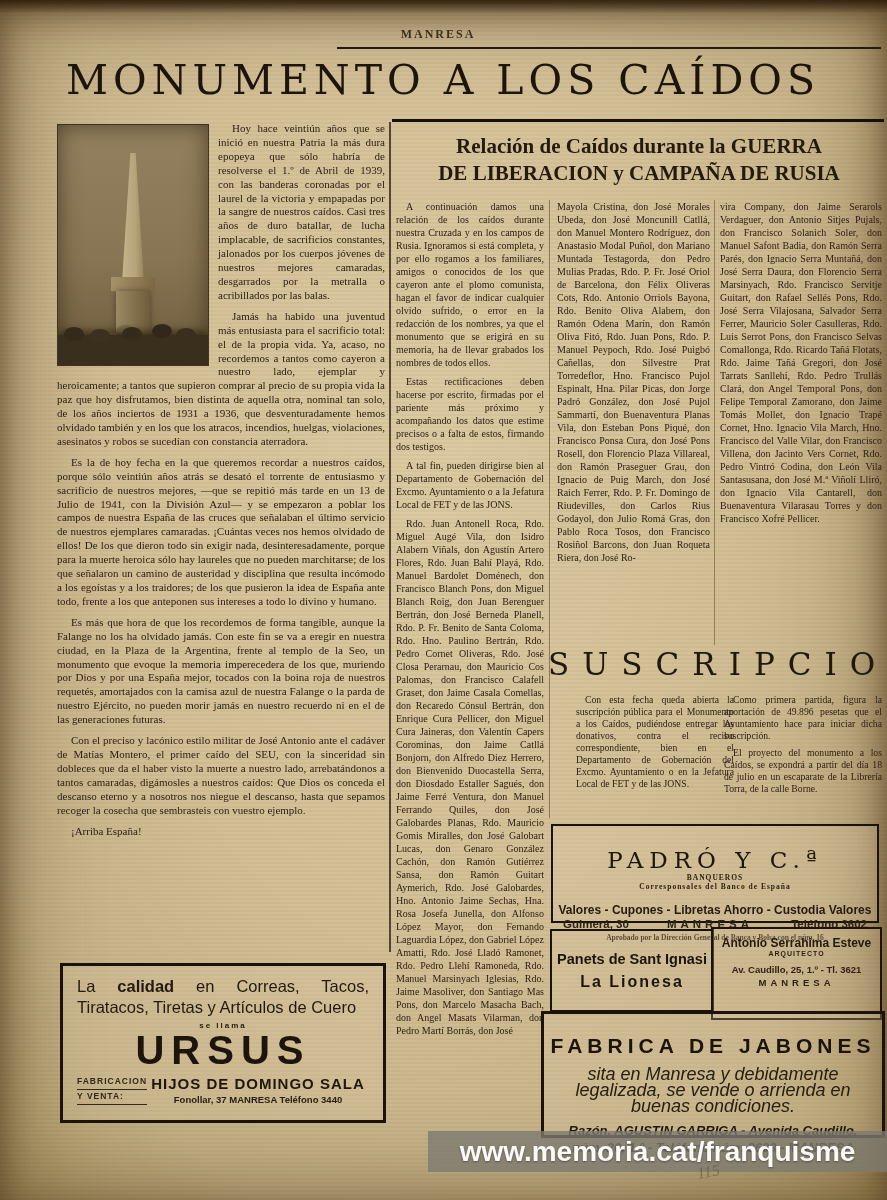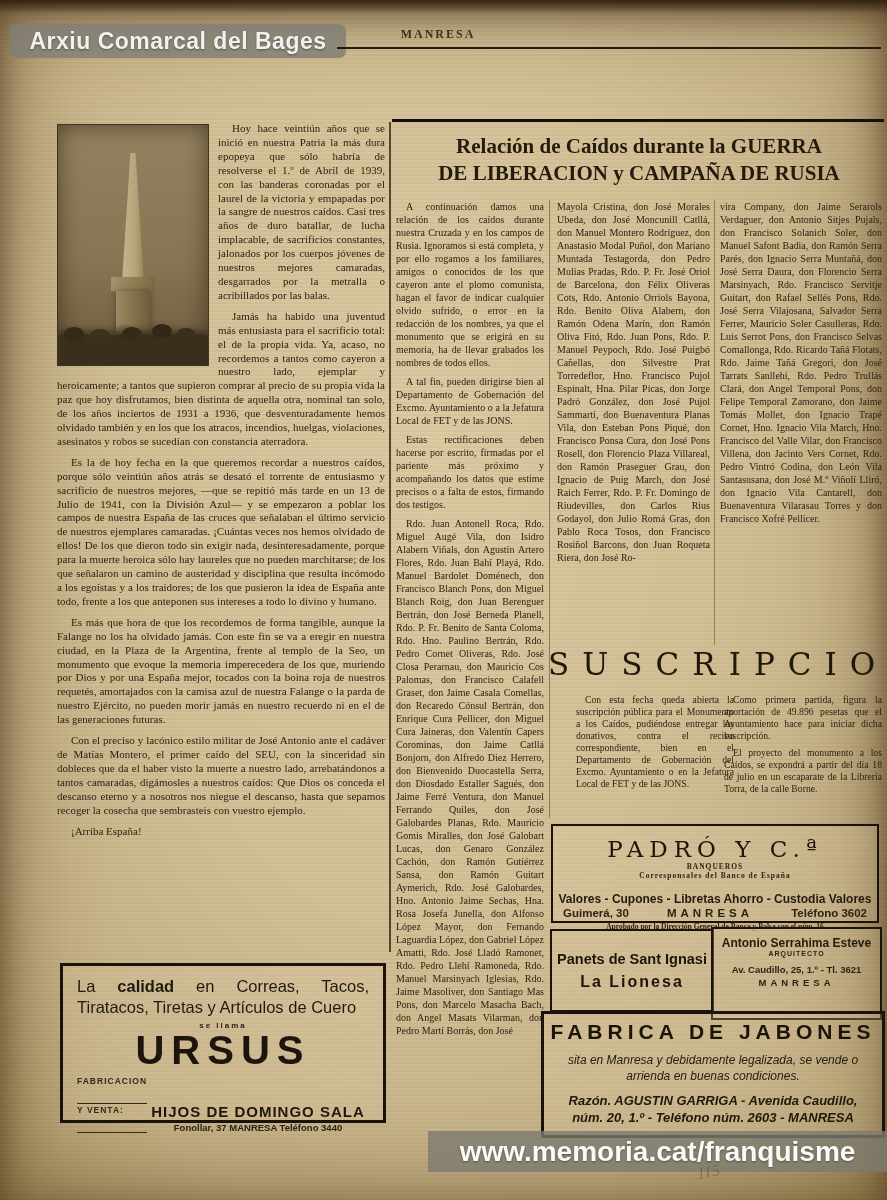--- a/index.html
+++ b/index.html
@@ -74,72 +74,70 @@
     font-family:"DejaVu Serif", serif;font-size:31px;letter-spacing:13px;color:#21180c;white-space:nowrap;}
   .sus-left{position:absolute;left:576px;top:694px;width:158px;font-size:9.7px;line-height:12px;text-align:justify;}
   .sus-right{position:absolute;left:724px;top:694px;width:158px;font-size:9.7px;line-height:12px;text-align:justify;}
   .sus-left p,.sus-right p{margin:0 0 5px 0;text-indent:9px;}
 
   
   .ad{position:absolute;border:2px solid #1b130b;background:rgba(222,205,168,0.25);}
   .sans{font-family:"Liberation Sans", sans-serif;}
 
   
-  .ad-padro{left:551px;top:824px;width:328px;height:99px;text-align:center;padding-top:10px;box-sizing:border-box;}
+  .ad-padro{left:551px;top:824px;width:328px;height:99px;text-align:center;padding-top:21px;box-sizing:border-box;}
   .padro-title{font-family:"DejaVu Serif", serif;font-size:23px;letter-spacing:6px;color:#1e150b;}
   .padro-sub{font-size:7.5px;font-weight:bold;letter-spacing:1px;line-height:9px;}
   .padro-services{font-size:12px;margin-top:12px;font-weight:bold;color:#241b10;}
   .padro-addr{display:flex;justify-content:space-between;padding:1px 10px 0 10px;font-size:11.5px;font-weight:bold;}
   .padro-addr .city{letter-spacing:4px;}
   .padro-foot{font-size:7.5px;font-weight:bold;margin-top:3px;}
 
   
   .ad-panets{left:550px;top:929px;width:160px;height:79px;display:flex;flex-direction:column;justify-content:center;text-align:center;}
   .panets-l1{font-size:14.5px;font-weight:bold;color:#1d150c;}
   .panets-l2{font-size:16px;font-weight:bold;letter-spacing:2px;margin-top:6px;color:#1d150c;}
   .ad-serrahima{left:711px;top:927px;width:171px;height:93px;text-align:center;padding-top:7px;box-sizing:border-box;}
   .serr-name{font-size:12px;font-weight:bold;color:#241a0d;}
   .serr-role{font-size:7px;font-weight:bold;letter-spacing:1px;}
   .serr-addr{font-size:9.5px;font-weight:bold;margin-top:7px;}
   .serr-city{font-size:9.5px;font-weight:bold;letter-spacing:4px;margin-top:2px;}
 
   
-  .ad-jabones{left:541px;top:1011px;width:344px;height:127px;border-width:3px;text-align:center;padding-top:6px;box-sizing:border-box;}
+  .ad-jabones{left:541px;top:1011px;width:344px;height:127px;border-width:3px;text-align:center;padding-top:20px;box-sizing:border-box;}
   .jab-title{font-size:21px;font-weight:bold;letter-spacing:5px;color:#1c140a;}
-  .jab-body{font-style:italic;font-size:12px;line-height:16px;margin:8px 18px 0 18px;color:#27200f;}
+  .jab-body{font-style:italic;font-size:18px;line-height:16px;margin:8px 18px 0 18px;color:#27200f;}
   .jab-contact{font-style:italic;font-weight:bold;font-size:13px;line-height:17px;margin-top:8px;color:#20180c;}
 
   
   .ad-ursus{left:60px;top:963px;width:326px;height:160px;border-width:3px;box-sizing:border-box;padding:10px 14px 0 14px;}
   .ursus-head{font-size:16.5px;line-height:21px;text-align:justify;color:#221a10;}
   .ursus-head b{font-weight:bold;}
   .ursus-sellama{text-align:center;font-size:8px;font-weight:bold;letter-spacing:2px;margin-top:3px;color:#2a2114;}
   .ursus-brand{text-align:center;font-size:40px;font-weight:bold;letter-spacing:7px;margin-top:-2px;color:#1d150b;}
   .ursus-bottom{display:flex;align-items:flex-end;margin-top:2px;}
   .ursus-side{font-size:8.5px;font-weight:bold;letter-spacing:1px;line-height:13px;color:#33281a;}
-  .ursus-side span{display:block;border-bottom:1px solid #33281a;padding-bottom:15px;}
+  .ursus-side span{display:block;border-bottom:1px solid #33281a;padding-bottom:1px;}
   .ursus-main{flex:1;text-align:center;}
   .ursus-co{font-size:15px;font-weight:bold;letter-spacing:1px;color:#1f170c;}
   .ursus-addr{font-size:9.5px;font-weight:bold;margin-top:2px;color:#2a2114;}
 
   .pencil{position:absolute;left:697px;top:1163px;font-style:italic;font-size:16px;color:rgba(95,80,55,0.55);transform:rotate(-10deg);}
 </style>
 </head>
 <body>
 
 <div class="page">
   <div class="top-edge"></div>
 
-  <div class="wm-top">
-    <span>Arxiu Comarcal del Bages</span>
-  </div>
 
   <div class="masthead">MANRESA</div>
   <div class="head-rule"></div>
 
+  <div class="headline">MONUMENTO A LOS CAÍDOS</div>
 
   <div class="left-col">
     <div class="photo">
       <div class="obelisk"></div>
       <div class="pedestal-top"></div>
       <div class="pedestal"></div>
       <div class="pedestal-base"></div>
       <div class="crowd"></div>
     </div>
     <p>Hoy hace veintiún años que se inició en nuestra Patria la más dura epopeya que sólo habría de resolverse el 1.º de Abril de 1939, con las banderas coronadas por el laurel de la victoria y empapadas por la sangre de nuestros caídos. Casi tres años de duro batallar, de lucha implacable, de sacrificios constantes, jalonados por los cuerpos jóvenes de nuestros mejores camaradas, desgarrados por la metralla o acribillados por las balas.</p>
@@ -155,22 +153,22 @@
   <div class="vrule-a"></div>
   <div class="vrule-b"></div>
 
   <div class="rel-title">
     <div>Relación de Caídos durante la GUERRA</div>
     <div>DE LIBERACION y CAMPAÑA DE RUSIA</div>
   </div>
 
   <div class="names col1">
     <p>A continuación damos una relación de los caídos durante nuestra Cruzada y en los campos de Rusia. Ignoramos si está completa, y por ello rogamos a los familiares, amigos o conocidos de los que cayeron ante el plomo comunista, hagan el favor de indicar cualquier olvido sufrido, o error en la redacción de los nombres, ya que el monumento que se erigirá en su memoria, ha de llevar grabados los nombres de todos ellos.</p>
+    <p>Estas rectificaciones deben hacerse por escrito, firmadas por el pariente más próximo y acompañando los datos que estime precisos o a falta de estos, firmando dos testigos.</p>
     <p>A tal fin, pueden dirigirse bien al Departamento de Gobernación del Excmo. Ayuntamiento o a la Jefatura Local de FET y de las JONS.</p>
-    <p>Estas rectificaciones deben hacerse por escrito, firmadas por el pariente más próximo y acompañando los datos que estime precisos o a falta de estos, firmando dos testigos.</p>
     <p>Rdo. Juan Antonell Roca, Rdo. Miguel Augé Vila, don Isidro Alabern Viñals, don Agustín Artero Flores, Rdo. Juan Bahí Playá, Rdo. Manuel Bardolet Doménech, don Francisco Blanch Pons, don Miguel Blanch Roig, don Juan Berenguer Bertrán, don José Berneda Planell, Rdo. P. Fr. Benito de Santa Coloma, Rdo. Hno. Paulino Bertrán, Rdo. Pedro Cornet Oliveras, Rdo. José Closa Perarnau, don Mauricio Cos Palomas, don Francisco Calafell Graset, don Jaime Casala Comellas, don Recaredo Cónsul Bertrán, don Enrique Cura Pellicer, don Miguel Cura Jaineras, don Valentín Capers Corominas, don Jaime Catllá Bonjorn, don Alfredo Diez Herrero, don Bienvenido Duocastella Serra, don Diosdado Estaller Sagués, don Jaime Ferré Ventura, don Manuel Ferrando Quiles, don José Galobardes Planas, Rdo. Mauricio Gomis Miralles, don José Galobart Lucas, don Genaro González Cachón, don Ramón Gutiérrez Sansa, don Ramón Guitart Aymerich, Rdo. José Galobardes, Hno. Antonio Jaime Sechas, Hna. Rosa Josefa Junella, don Alfonso López Mayor, don Fernando Laguardia López, don Gabriel López Amatti, Rdo. José Lladó Ramonet, Rdo. Pedro Llehí Ramoneda, Rdo. Manuel Marsinyach Iglesias, Rdo. Jaime Masoliver, don Santiago Mas Pons, don Marcelo Masacha Bach, don Angel Masats Vilarman, don Pedro Martí Borrás, don José</p>
   </div>
   <div class="names col2">
     <p class="run-on">Mayola Cristina, don José Morales Ubeda, don José Moncunill Catllá, don Manuel Montero Rodríguez, don Anastasio Modal Puñol, don Mariano Muntada Testagorda, don Pedro Mulias Pradas, Rdo. P. Fr. José Oriol de Barcelona, don Félix Oliveras Cots, Rdo. Antonio Orriols Bayona, Rdo. Benito Oliva Alabern, don Ramón Odena Marín, don Ramón Oliva Fitó, Rdo. Juan Pons, Rdo. P. Manuel Peypoch, Rdo. José Puigbó Cañellas, don Silvestre Prat Torredeflor, Hno. Francisco Pujol Espinalt, Hna. Pilar Picas, don Jorge Padró González, don José Pujol Sammartí, don Buenaventura Planas Vila, don Esteban Pons Piqué, don Francisco Ponsa Cura, don José Pons Rosell, don Florencio Plaza Villareal, don Ramón Praseguer Grau, don Ignacio de Puig March, don José Raich Ferrer, Rdo. P. Fr. Domingo de Riudevilles, don Carlos Rius Godayol, don Julio Romá Gras, don Pablo Roca Tosos, don Francisco Rosiñol Barcons, don Juan Roqueta Riera, don José Ro-</p>
   </div>
   <div class="names col3">
     <p class="run-on">vira Company, don Jaime Serarols Verdaguer, don Antonio Sitjes Pujals, don Francisco Solanich Soler, don Manuel Safont Badia, don Ramón Serra Parés, don Ignacio Serra Muntañá, don José Serra Daura, don Florencio Serra Marsinyach, Rdo. Francisco Servitje Guitart, don Rafael Sellés Pons, Rdo. José Serra Vilajosana, Salvador Serra Ferrer, Mauricio Soler Casulleras, Rdo. Luis Serrot Pons, don Francisco Selvas Comallonga, Rdo. Ricardo Tañá Flotats, Rdo. Jaime Tañá Gregori, don José Tarrats Sanllehí, Rdo. Pedro Trullás Clará, don Angel Temporal Pons, don Felipe Temporal Zamorano, don Jaime Tomás Mollet, don Ignacio Trapé Cornet, Hno. Ignacio Vila March, Hno. Francisco del Valle Vilar, don Francisco Villena, don Jacinto Vers Cornet, Rdo. Pedro Vintró Codina, don León Vila Santasusana, don José M.ª Viñolí Lliró, don Ignacio Vila Cantarell, don Buenaventura Vilarasau Torres y don Francisco Xofré Pellicer.</p>
   </div>
 
   <div class="sus-title">SUSCRIPCION</div>

